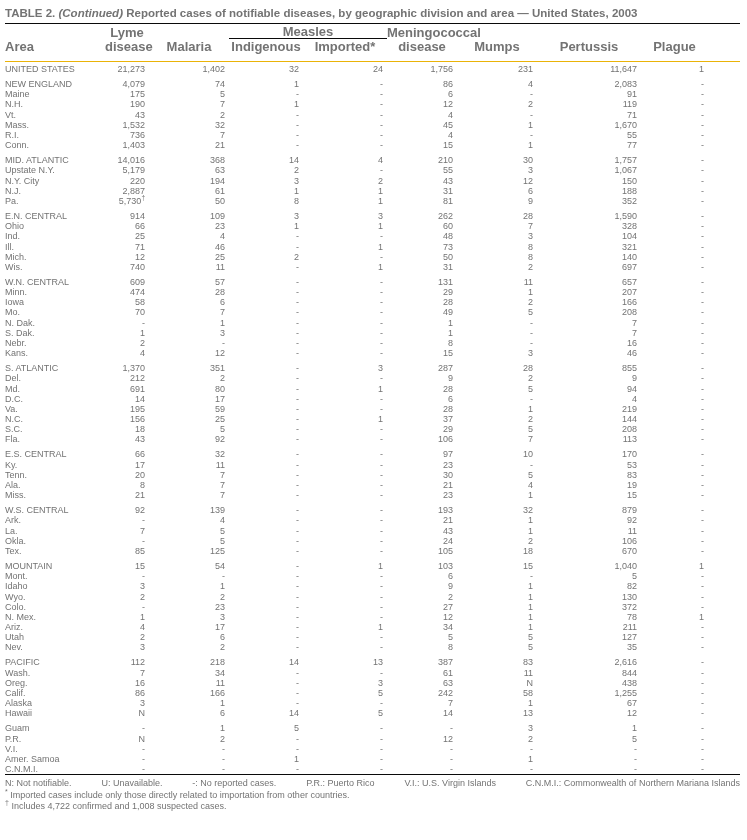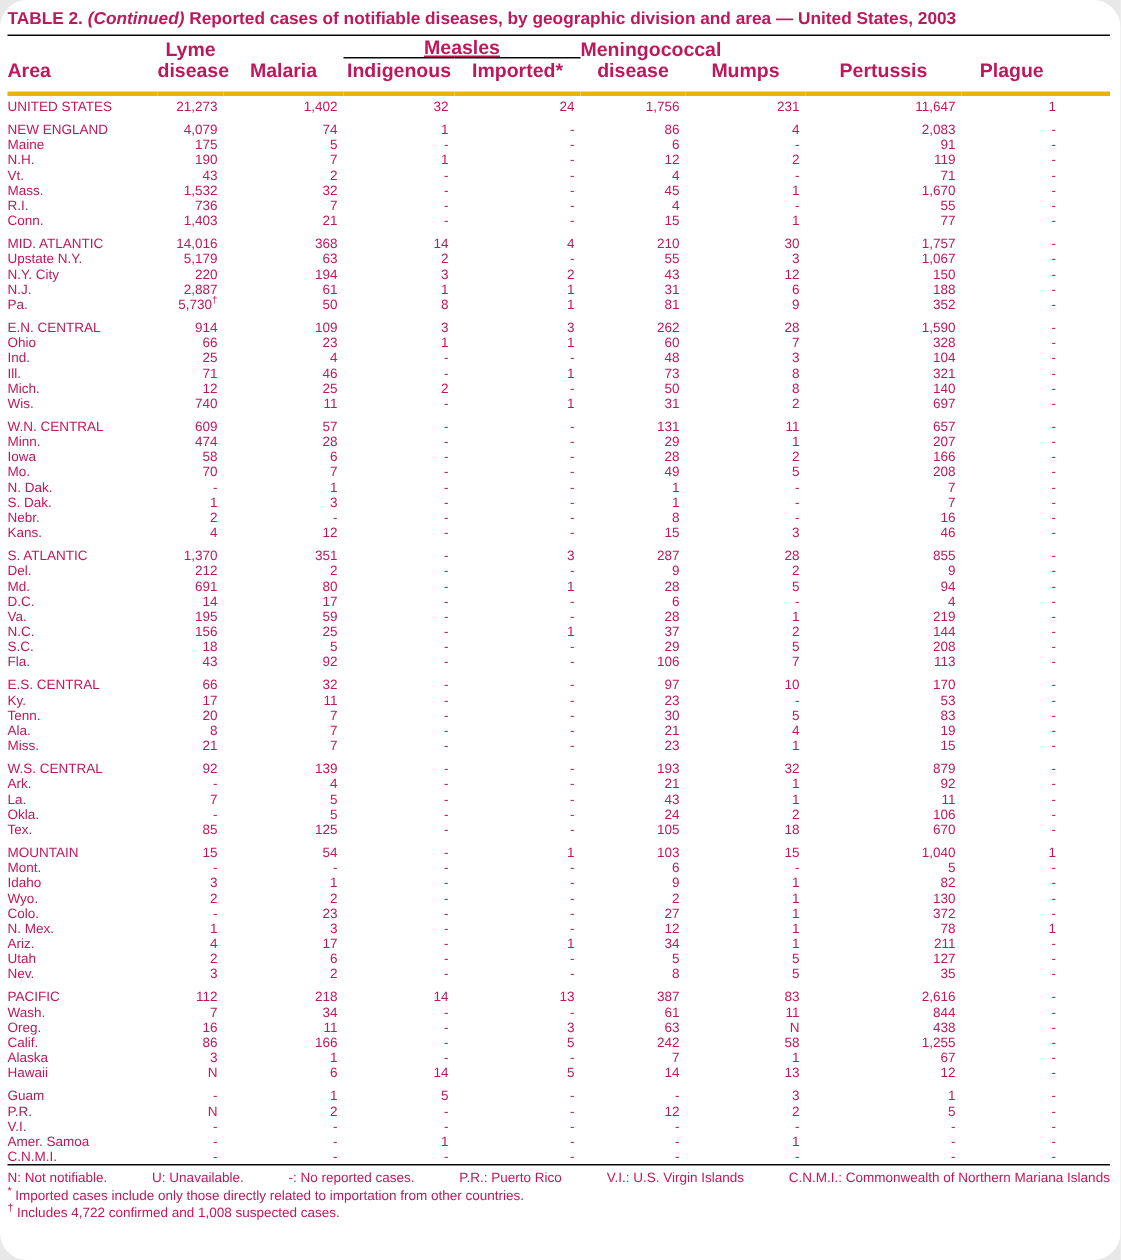--- a/index.html
+++ b/index.html
@@ -1,19 +1,19 @@
 <!DOCTYPE html>
 <html><head>
 <meta charset="utf-8">
 <style>
   html,body{margin:0;padding:0;background:#e8e8e8;}
   .page{
-    width:747px;height:840px;background:#ffffff;color:#be185d;
+    width:747px;height:840px;background:#ffffff;color:#737373;
     font-family:"Liberation Sans","DejaVu Sans",sans-serif;
-    position:relative;overflow:hidden;box-sizing:border-box;border-radius:18px;
+    position:relative;overflow:hidden;box-sizing:border-box;
   }
   .inner{padding:6px 7px 0 5px;}
   .title{font-size:11.5px;font-weight:bold;line-height:14px;letter-spacing:0;}
   .title .cont{font-style:italic;}
   .title-rule{border-bottom:1.5px solid #0a0a0a;margin-top:3px;}
   table{border-collapse:collapse;table-layout:fixed;width:735px;margin-top:0;}
   col.c-area{width:100px;}
   col.c-lyme{width:44px;}
   col.c-malaria{width:80px;}
   col.c-indig{width:74px;}
@@ -21,23 +21,23 @@
   col.c-mening{width:70px;}
   col.c-mumps{width:80px;}
   col.c-pert{width:104px;}
   col.c-plague{width:67px;}
   col.c-fill{width:32px;}
   thead th{
     font-size:13px;font-weight:bold;text-align:center;vertical-align:bottom;
     padding:0 0 1px 0;white-space:nowrap;line-height:11px;
   }
   thead tr.h1 th{height:13px;}
-  thead tr.h2 th{height:13px;border-bottom:3px solid #eab308;padding-bottom:9px;}
+  thead tr.h2 th{height:13px;border-bottom:1px solid #eab308;padding-bottom:9px;}
   thead th.area-h{text-align:left;}
-  thead th.measles-h{border-bottom:1px solid #0a0a0a;padding-bottom:1px;text-decoration:underline;}
+  thead th.measles-h{border-bottom:1px solid #0a0a0a;padding-bottom:1px;}
   tbody td{
     font-size:9px;line-height:10.15px;height:10.15px;padding:0;
     white-space:nowrap;vertical-align:bottom;
   }
   tbody td.area{text-align:left;}
   tbody td.num{text-align:right;padding-right:4px;}
   tbody tr.spacer td{height:5px;line-height:5px;}
   tbody tr.first-row td{padding-top:2px;}
   sup{font-size:6.5px;vertical-align:super;line-height:0;}
   .bottom-rule{border-bottom:1.5px solid #0a0a0a;width:735px;}

